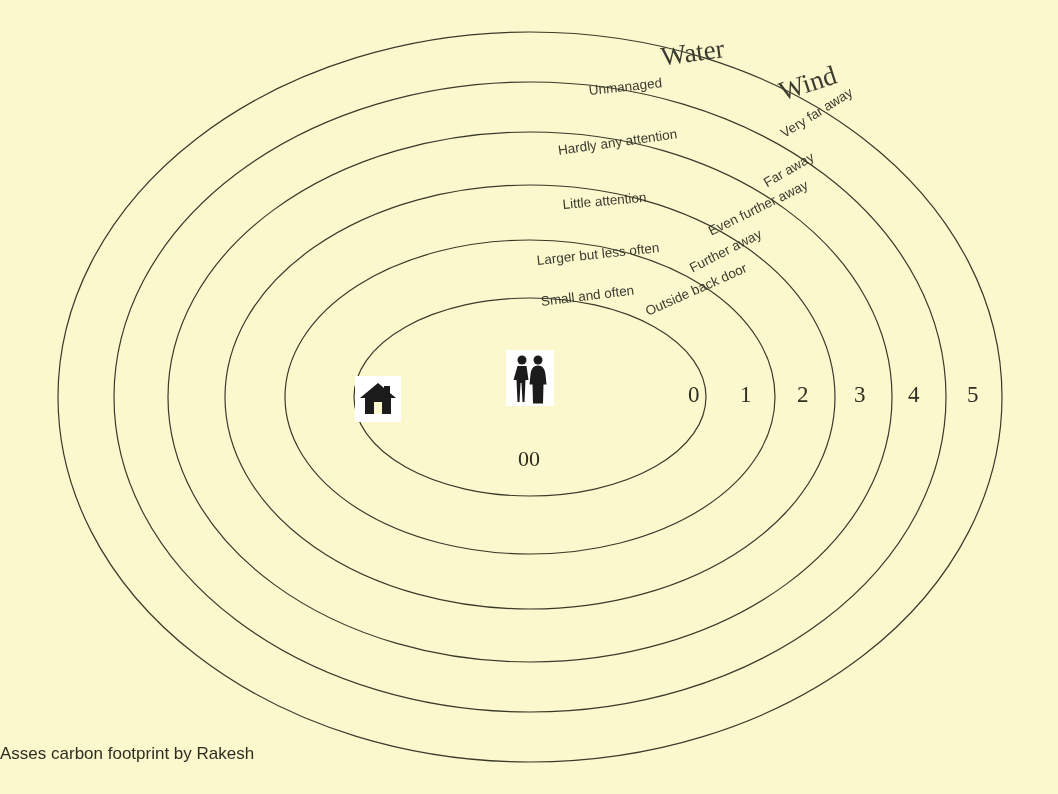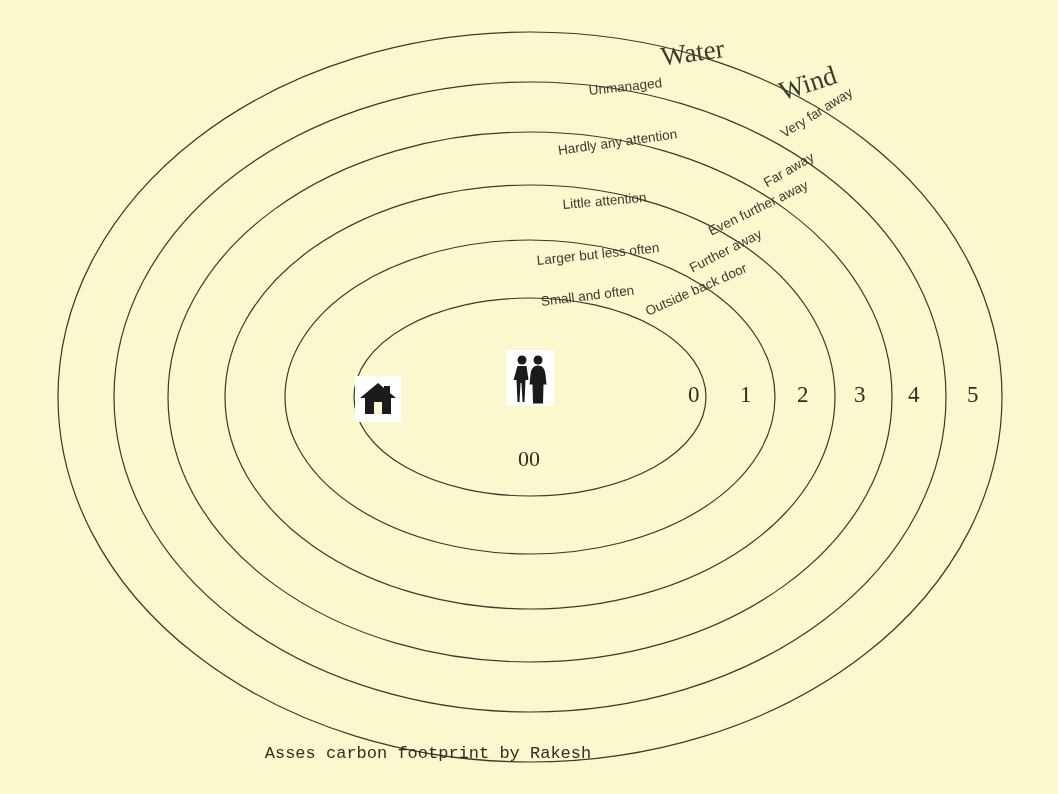--- a/index.html
+++ b/index.html
@@ -69,25 +69,25 @@
     justify-content: center;
   }
   .caption-00 {
     position: absolute;
     font-family: "Liberation Serif", serif;
     font-size: 22px;
     color: #2e2e22;
   }
   .footer {
     position: absolute;
-    font-family: Liberation Mono, monospace;
+    font-family: Liberation Sans, sans-serif;
     font-size: 17px;
     color: #2e2e22;
     width: 856px;
-    text-align: center;
+    text-align: left;
   }
 </style>
 </head>
 <body>
 
 <div id="canvas">
 
   <svg class="rings" viewBox="0 0 1058 794">
     <ellipse class="ring-ellipse" cx="530" cy="397" rx="176" ry="99"></ellipse>
     <ellipse class="ring-ellipse" cx="530" cy="397" rx="245" ry="157"></ellipse>

